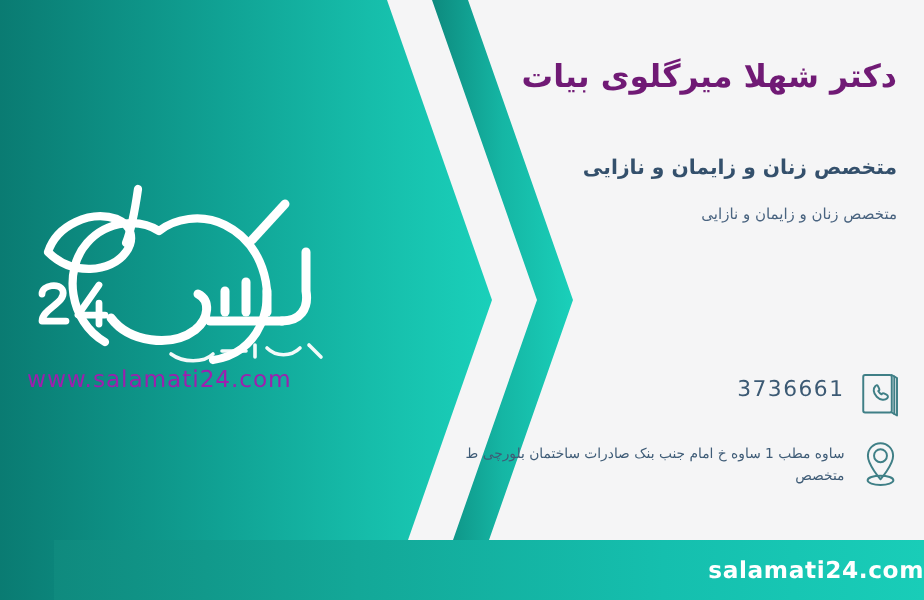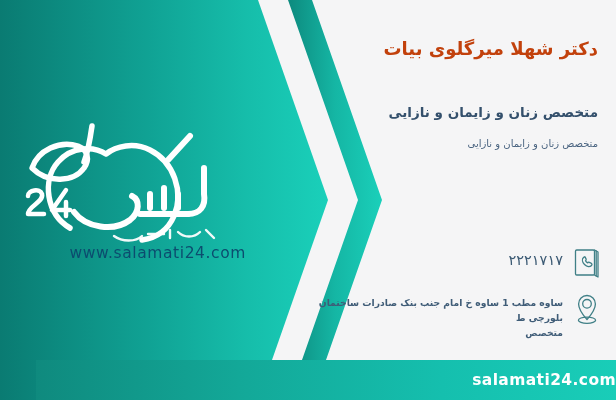--- a/index.html
+++ b/index.html
@@ -32,22 +32,22 @@
     top: 96px;
     width: 228px;
     height: 180px;
   }
   .logo-svg { display: block; width: 228px; height: 150px; }
   .logo-url {
     position: absolute;
     left: 0;
     top: 148px;
     width: 228px;
-    text-align: right;
-    color: #0c4a6e;
+    text-align: left;
+    color: #a21caf;
     font-size: 15.5px;
     letter-spacing: 0.6px;
     font-family: "DejaVu Sans", "Liberation Sans", sans-serif;
     direction: ltr;
     opacity: .97;
   }
 
   
   .info {
     position: absolute;
@@ -56,23 +56,23 @@
     width: 330px;
     height: 400px;
     direction: rtl;
     text-align: right;
   }
   .doctor-name {
     position: absolute;
     right: 18px;
     top: 37px;
     width: 294px;
-    font-size: 18px;
+    font-size: 21px;
     font-weight: 700;
-    color: #c2410c;
+    color: #701a75;
     letter-spacing: 0;
     line-height: 1.35;
   }
   .specialty-main {
     position: absolute;
     right: 18px;
     top: 103px;
     width: 294px;
     font-size: 13.5px;
     font-weight: 700;
@@ -117,21 +117,20 @@
   .phone-number {
     font-size: 14.5px;
     letter-spacing: 1px;
     color: #3c5a74;
     padding-top: 6px;
   }
   .address-text {
     font-size: 9.2px;
     line-height: 1.65;
     color: #3f5c77;
-    font-weight: bold;
   }
 
   
   .footer-bar {
     position: absolute;
     left: 36px;
     bottom: 0;
     width: 580px;
     height: 40px;
     background: linear-gradient(90deg, #0f8a7e 0%, #13a898 35%, #15bfae 70%, #19cdb8 100%);
@@ -232,21 +231,21 @@
         <g fill="none" stroke="#3f7f86" stroke-width="1.3" stroke-linecap="round" stroke-linejoin="round">
           <rect x="3.5" y="4" width="19" height="25" rx="1.2"></rect>
           <path d="M22.5,4 L26,6 L26,31 L22.5,29"></path>
           <path d="M24.2,5 L24.2,30"></path>
           <path d="M11.5,11.5 C10,13 10,16 12.5,18.5 C15,21 18,21 19.5,19.5
                    C20.3,18.7 20,17.6 19,17.1 L17.3,16.3 C16.6,16 16,16.3 15.7,16.9
                    C14.8,16.4 14,15.6 13.5,14.7 C14.1,14.4 14.4,13.8 14.1,13.1
                    L13.3,11.4 C12.8,10.4 12.3,10.7 11.5,11.5 Z"></path>
         </g>
       </svg>
-      <div class="contact-text phone-number">۲۲۲۱۷۱۷</div>
+      <div class="contact-text phone-number">3736661</div>
     </div>
 
     <div class="contact-row row-address">
       <svg class="contact-icon" viewBox="0 0 30 34">
         <g fill="none" stroke="#3f7f86" stroke-width="1.3" stroke-linecap="round" stroke-linejoin="round">
           <path d="M15,3.5 C10.3,3.5 6.6,7.2 6.6,11.9 C6.6,18 15,27.5 15,27.5
                    C15,27.5 23.4,18 23.4,11.9 C23.4,7.2 19.7,3.5 15,3.5 Z"></path>
           <circle cx="15" cy="11.8" r="4.3"></circle>
           <ellipse cx="15" cy="28.2" rx="8.6" ry="3.1"></ellipse>
         </g>

